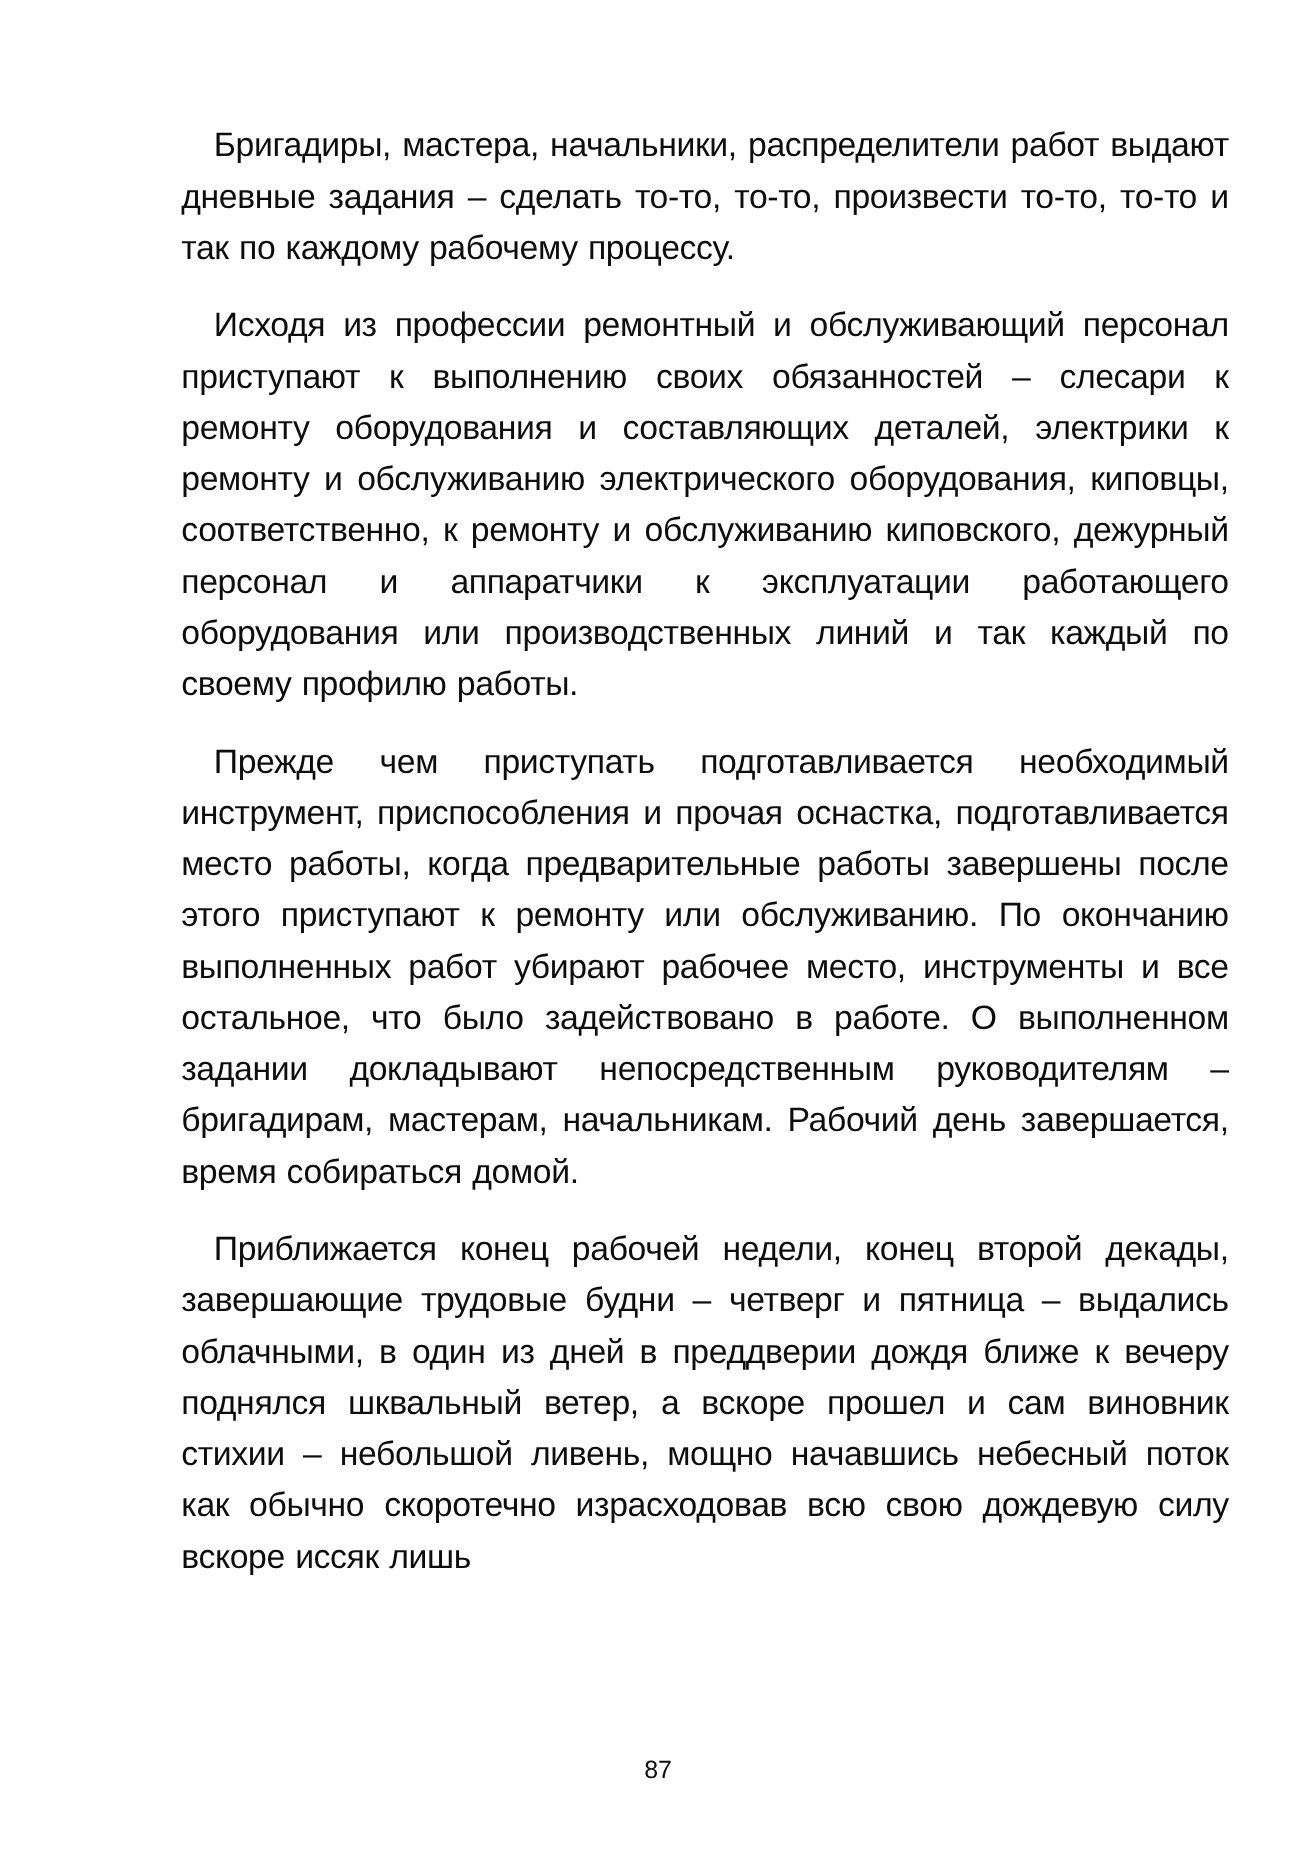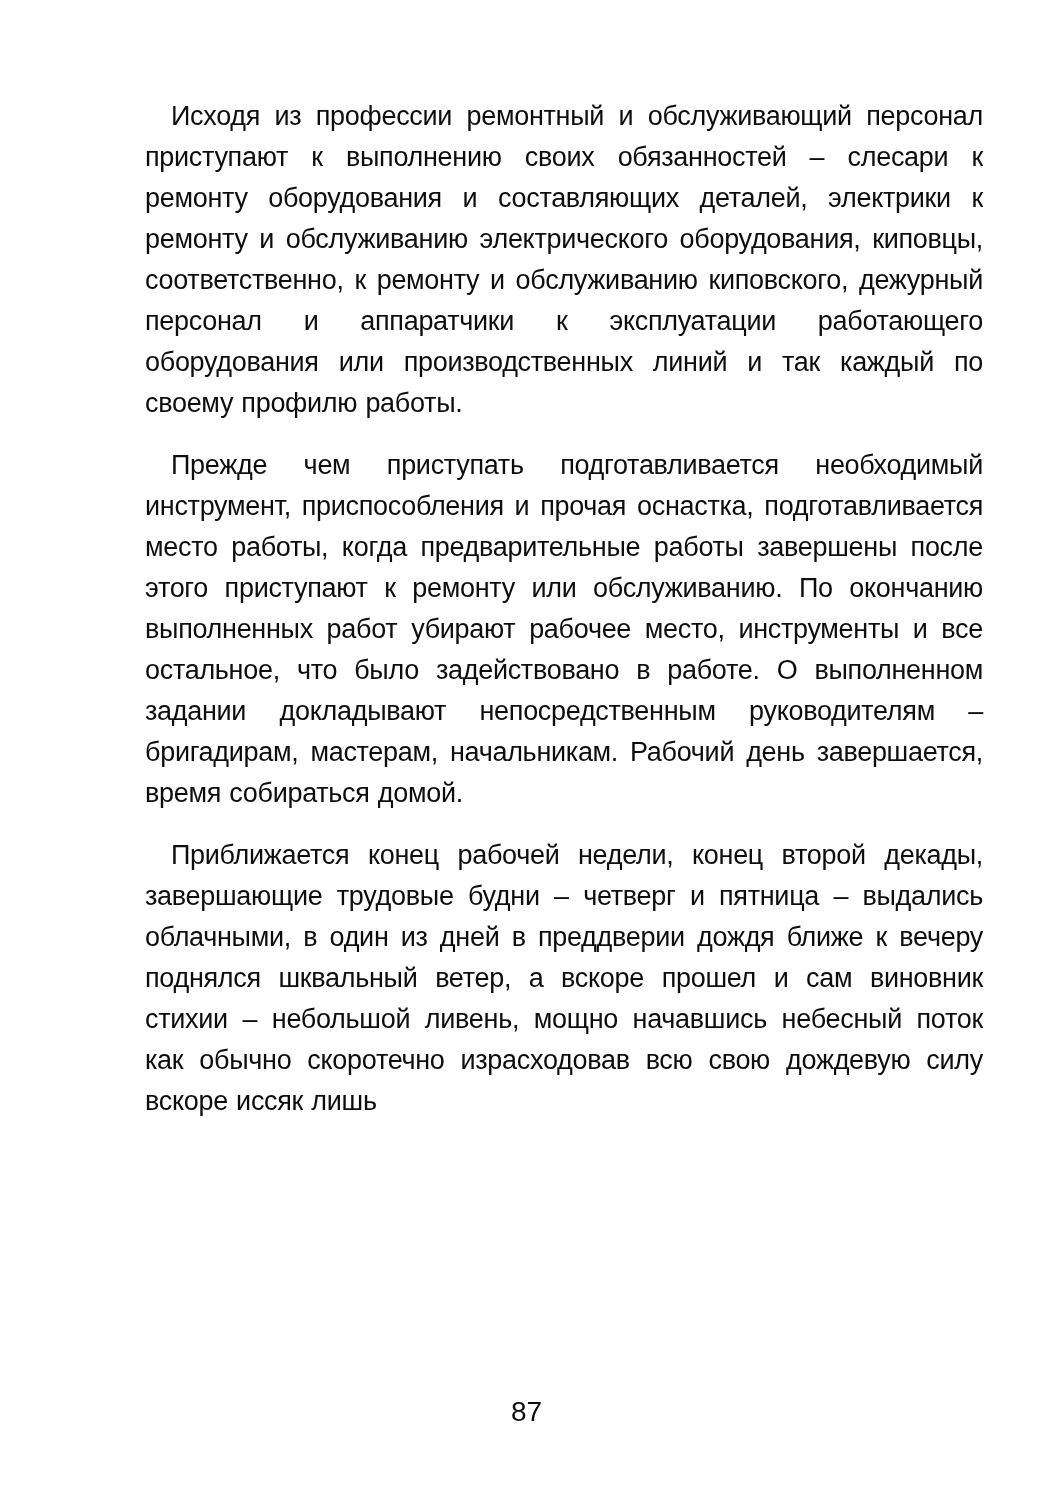--- a/index.html
+++ b/index.html
@@ -30,28 +30,29 @@
     text-indent: 26px;
     letter-spacing: -0.3px;
     word-spacing: 1px;
   }
   .page-number {
     position: absolute;
     left: 0;
     right: 0;
     bottom: 62px;
     text-align: center;
-    font-size: 28px;
+    font-size: 20px;
     color: #0d0d0d;
     font-family: "Liberation Sans", sans-serif;
   }
 </style>
 </head>
 <body>
 
 <div class="page">
   <div class="content">
+    <p>Бригадиры, мастера, начальники, распределители работ выдают дневные задания – сделать то-то, то-то, произвести то-то, то-то и так по каждому рабочему процессу.</p>
     <p>Исходя из профессии ремонтный и обслуживающий персонал приступают к выполнению своих обязанностей – слесари к ремонту оборудования и составляющих деталей, электрики к ремонту и обслуживанию электрического оборудования, киповцы, соответственно, к ремонту и обслуживанию киповского, дежурный персонал и аппаратчики к эксплуатации работающего оборудования или производственных линий и так каждый по своему профилю работы.</p>
     <p>Прежде чем приступать подготавливается необходимый инструмент, приспособления и прочая оснастка, подготавливается место работы, когда предварительные работы завершены после этого приступают к ремонту или обслуживанию. По окончанию выполненных работ убирают рабочее место, инструменты и все остальное, что было задействовано в работе. О выполненном задании докладывают непосредственным руководителям – бригадирам, мастерам, начальникам. Рабочий день завершается, время собираться домой.</p>
     <p>Приближается конец рабочей недели, конец второй декады, завершающие трудовые будни – четверг и пятница – выдались облачными, в один из дней в преддверии дождя ближе к вечеру поднялся шквальный ветер, а вскоре прошел и сам виновник стихии – небольшой ливень, мощно начавшись небесный поток как обычно скоротечно израсходовав всю свою дождевую силу вскоре иссяк лишь</p>
   </div>
   <div class="page-number">87</div>
 </div>
 
 </body></html>

